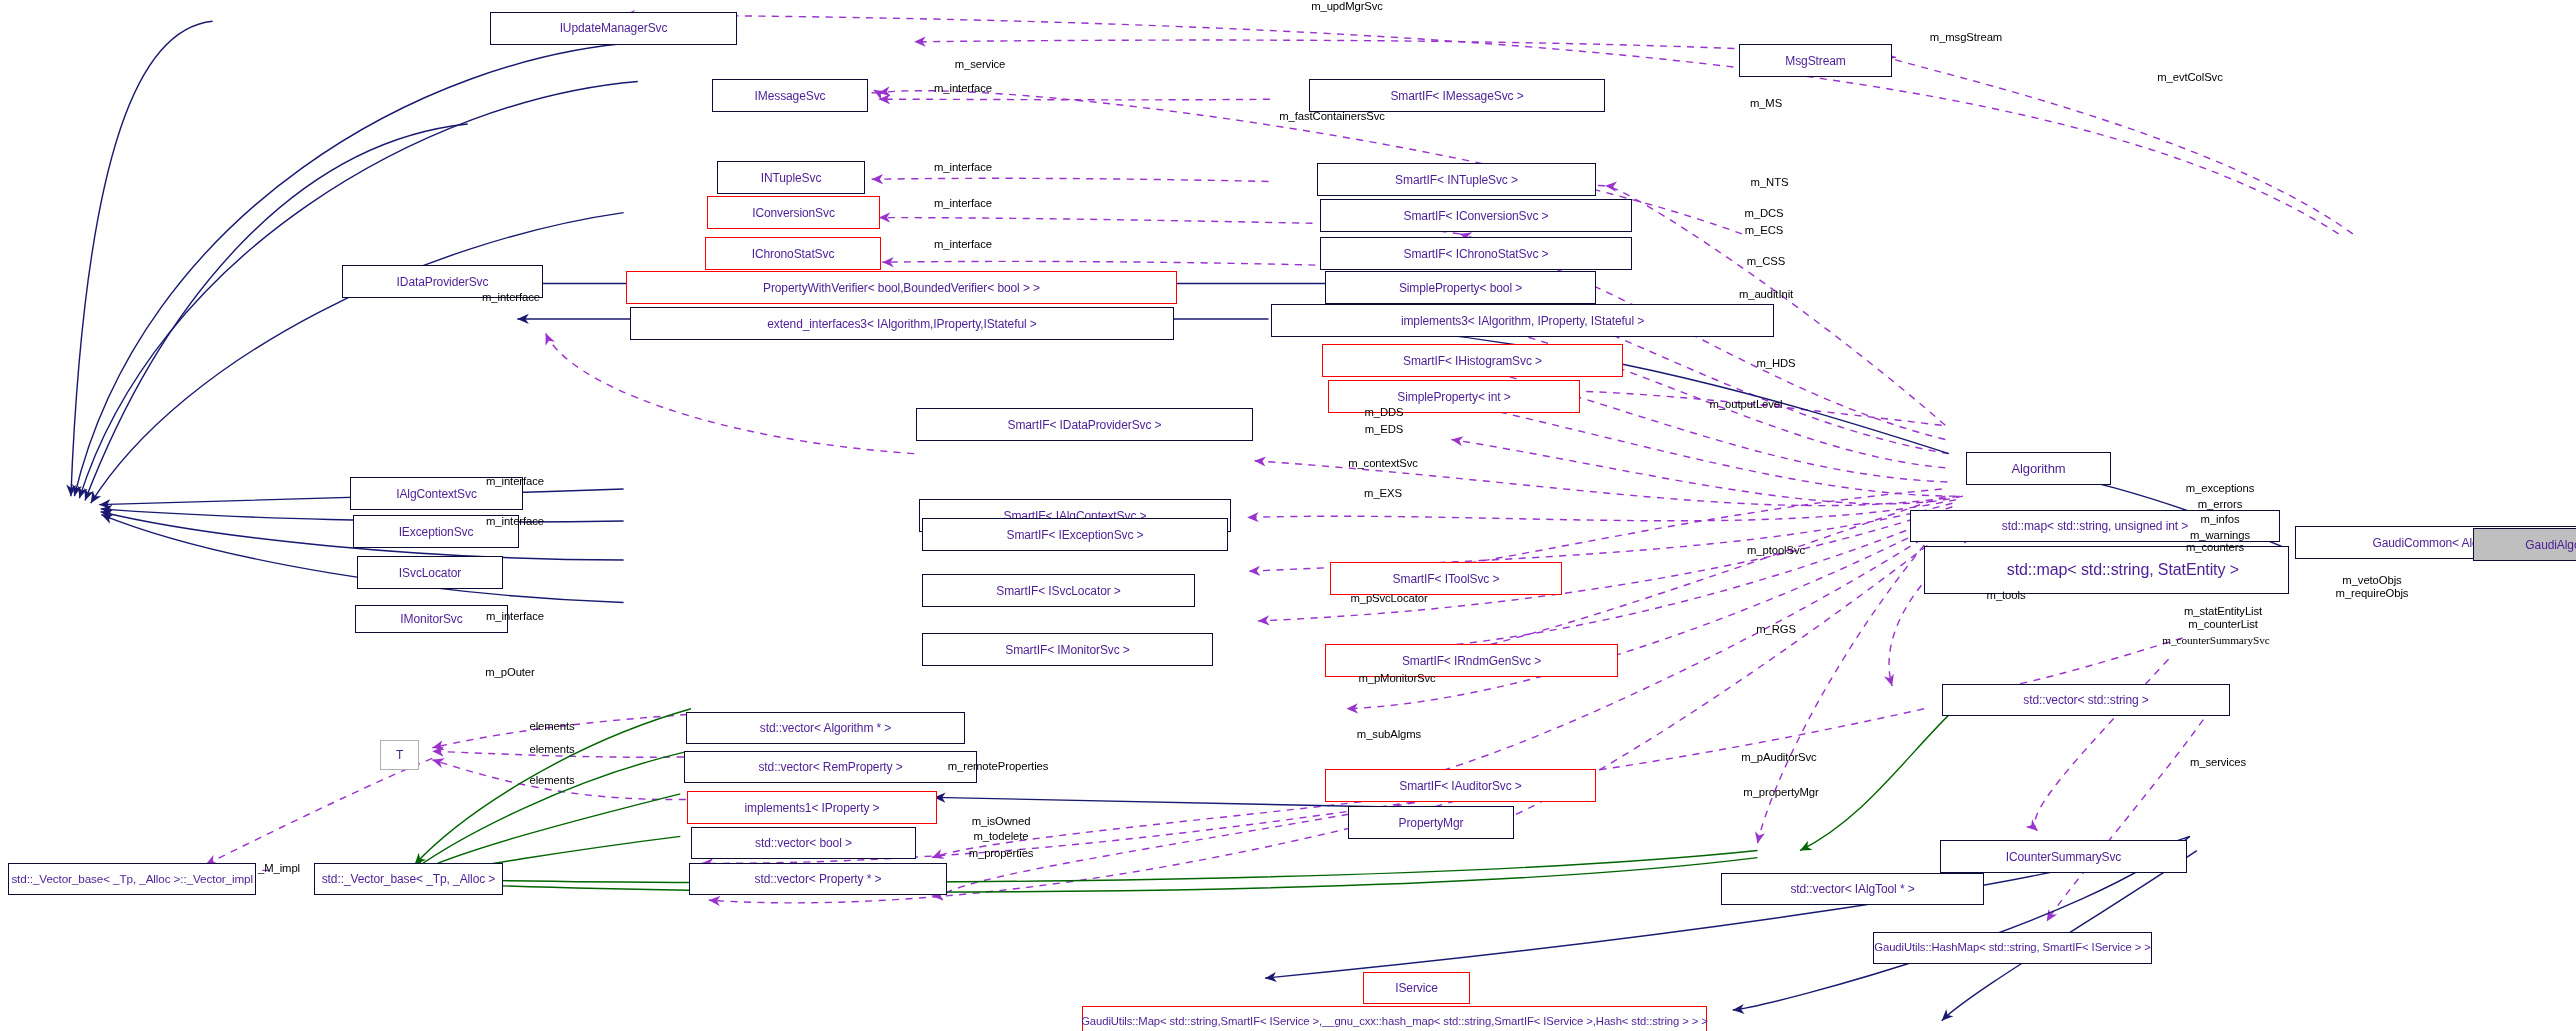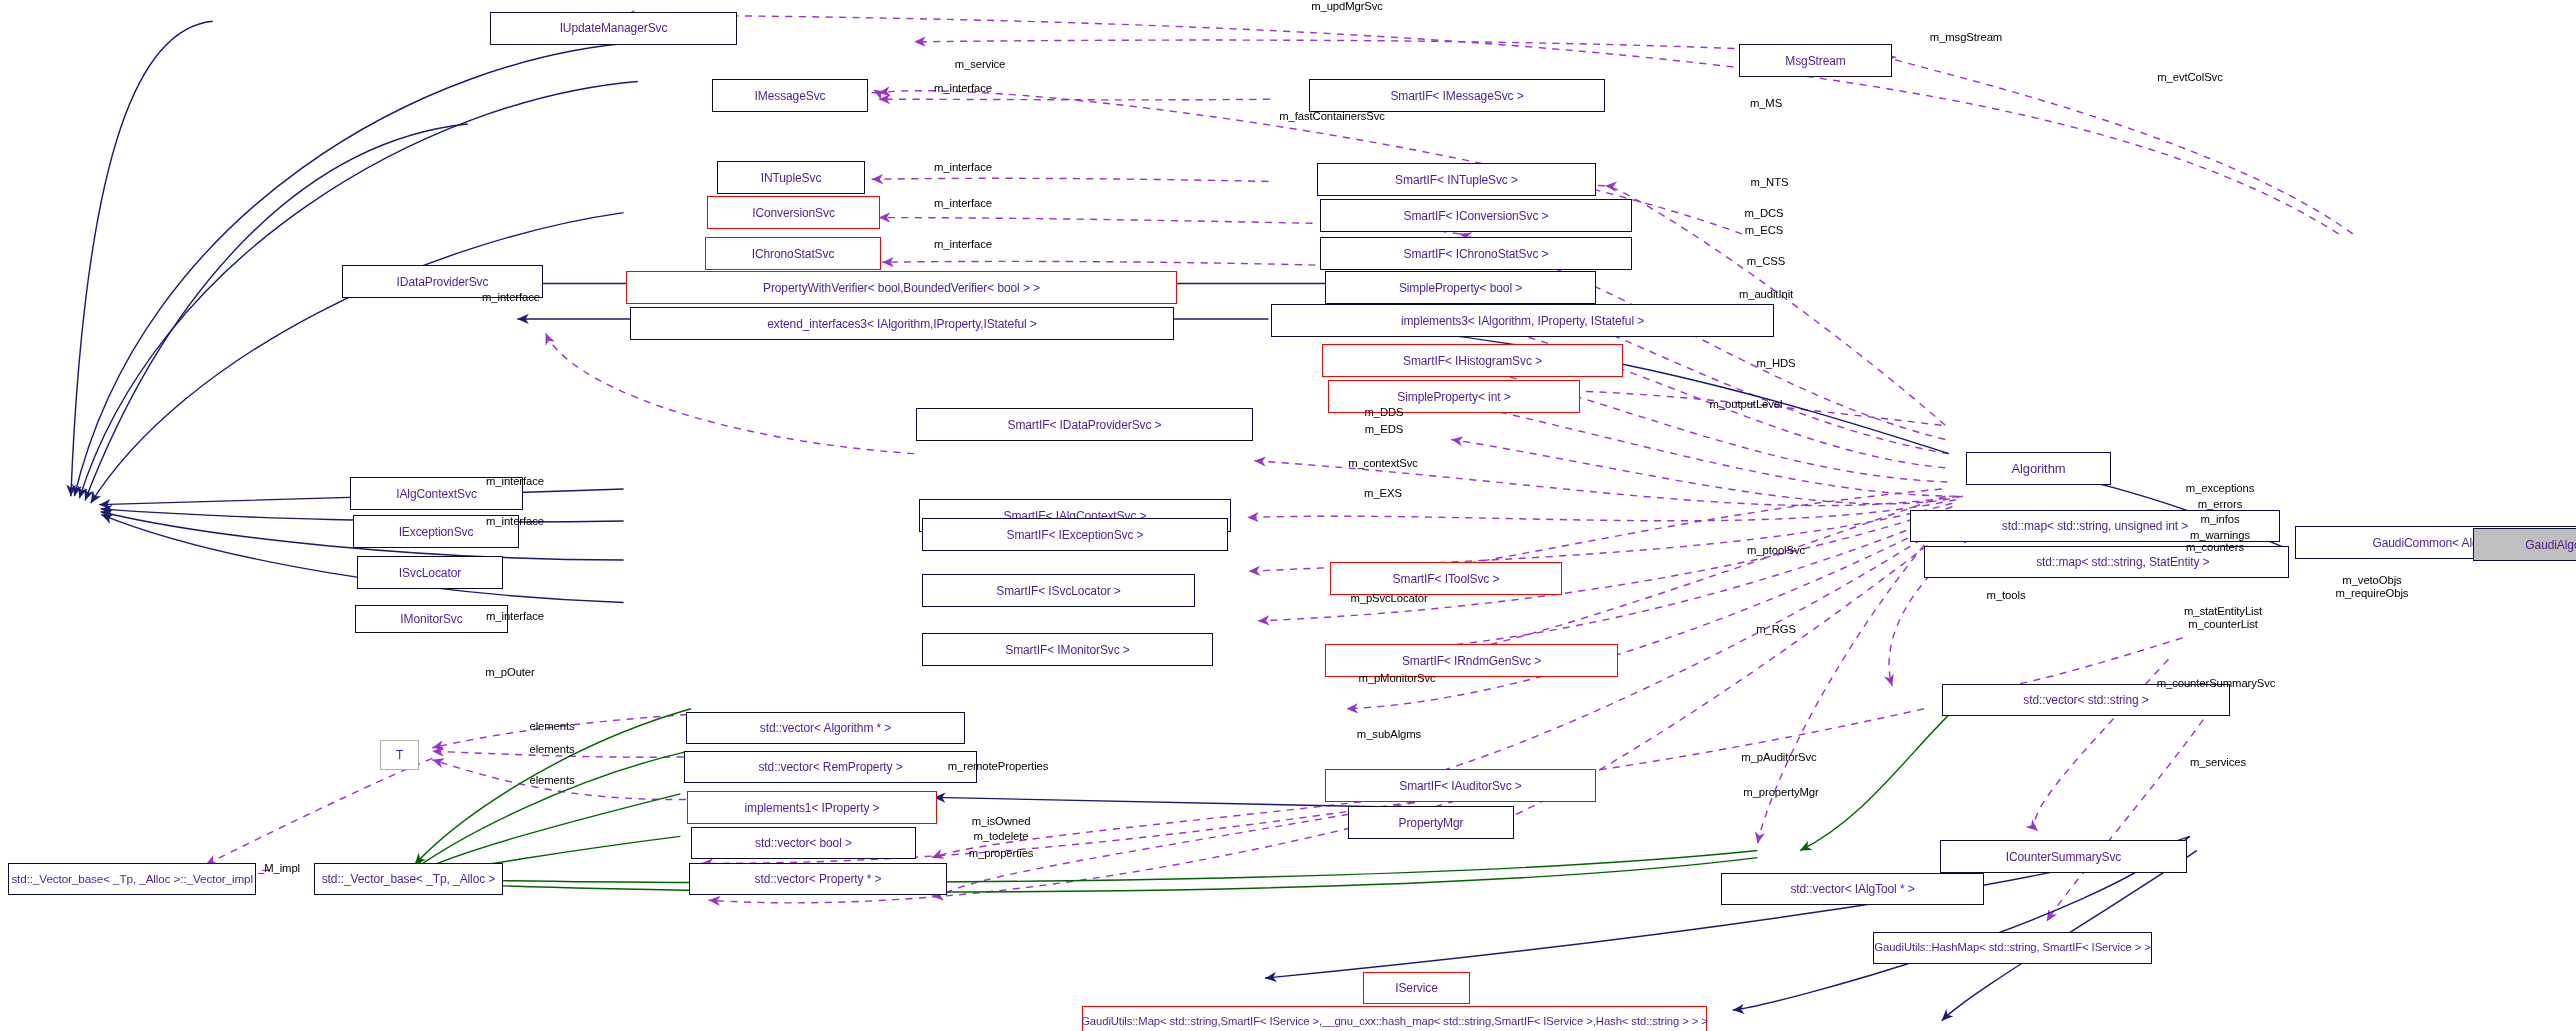--- a/index.html
+++ b/index.html
@@ -185,21 +185,21 @@
       <div class="node" style="left: 916px; top: 408px; width: 337px; height: 33px; font-size: 12px;">SmartIF&lt; IDataProviderSvc &gt;</div>
       <div class="node" style="left: 1966px; top: 452px; width: 145px; height: 33px; font-size: 13px;">Algorithm</div>
       <div class="node" style="left: 350px; top: 477px; width: 173px; height: 33px; font-size: 12px;">IAlgContextSvc</div>
       <div class="node" style="left: 919px; top: 475px; width: 312px; height: 33px; font-size: 12px; margin-top: 24px;">SmartIF&lt; IAlgContextSvc &gt;</div>
       <div class="node" style="left: 353px; top: 515px; width: 166px; height: 33px; font-size: 12px;">IExceptionSvc</div>
       <div class="node" style="left: 922px; top: 518px; width: 306px; height: 33px; font-size: 12px;">SmartIF&lt; IExceptionSvc &gt;</div>
       <div class="node" style="left: 1910px; top: 510px; width: 370px; height: 32px; font-size: 12px;">std::map&lt; std::string, unsigned int &gt;</div>
       <div class="node" style="left: 2295px; top: 526px; width: 304px; height: 33px; font-size: 12px;">GaudiCommon&lt; Algorithm &gt;</div>
       <div class="node gray" style="left: 2473px; top: 528px; width: 186px; height: 33px; font-size: 12px;">GaudiAlgorithm</div>
       <div class="node" style="left: 357px; top: 556px; width: 146px; height: 33px; font-size: 12px;">ISvcLocator</div>
-      <div class="node" style="left: 1924px; top: 546px; width: 365px; height: 32px; font-size: 12px; padding-left: 37px;">std::map&lt; std::string, StatEntity &gt;</div>
+      <div class="node" style="left: 1924px; top: 546px; width: 365px; height: 48px; font-size: 16px; padding-left: 37px;">std::map&lt; std::string, StatEntity &gt;</div>
       <div class="node red" style="left: 1330px; top: 562px; width: 232px; height: 33px; font-size: 12px;">SmartIF&lt; IToolSvc &gt;</div>
       <div class="node" style="left: 922px; top: 574px; width: 273px; height: 33px; font-size: 12px;">SmartIF&lt; ISvcLocator &gt;</div>
       <div class="node" style="left: 355px; top: 605px; width: 153px; height: 28px; font-size: 12px;">IMonitorSvc</div>
       <div class="node" style="left: 922px; top: 633px; width: 291px; height: 33px; font-size: 12px;">SmartIF&lt; IMonitorSvc &gt;</div>
       <div class="node red" style="left: 1325px; top: 644px; width: 293px; height: 33px; font-size: 12px;">SmartIF&lt; IRndmGenSvc &gt;</div>
       <div class="node" style="left: 1942px; top: 684px; width: 288px; height: 32px; font-size: 12px;">std::vector&lt; std::string &gt;</div>
       <div class="node" style="left: 686px; top: 712px; width: 279px; height: 32px; font-size: 12px;">std::vector&lt; Algorithm * &gt;</div>
       <div class="node lightgray" style="left: 380px; top: 740px; width: 39px; height: 30px; font-size: 12px;">T</div>
       <div class="node" style="left: 684px; top: 751px; width: 293px; height: 32px; font-size: 12px;">std::vector&lt; RemProperty &gt;</div>
       <div class="node red" style="left: 1325px; top: 769px; width: 271px; height: 33px; font-size: 12px;">SmartIF&lt; IAuditorSvc &gt;</div>
@@ -248,21 +248,21 @@
       <div class="elabel" style="left: 1776px; top: 544px; transform: translate(-50%, 0px);">m_ptoolSvc</div>
       <div class="elabel" style="left: 1389px; top: 592px; transform: translate(-50%, 0px);">m_pSvcLocator</div>
       <div class="elabel" style="left: 2006px; top: 589px; transform: translate(-50%, 0px);">m_tools</div>
       <div class="elabel" style="left: 515px; top: 610px; transform: translate(-50%, 0px);">m_interface</div>
       <div class="elabel" style="left: 2372px; top: 574px; transform: translate(-50%, 0px);">m_vetoObjs</div>
       <div class="elabel" style="left: 2372px; top: 587px; transform: translate(-50%, 0px);">m_requireObjs</div>
       <div class="elabel" style="left: 1776px; top: 623px; transform: translate(-50%, 0px);">m_RGS</div>
       <div class="elabel" style="left: 2223px; top: 605px; transform: translate(-50%, 0px);">m_statEntityList</div>
       <div class="elabel" style="left: 2223px; top: 618px; transform: translate(-50%, 0px);">m_counterList</div>
       <div class="elabel" style="left: 1397px; top: 672px; transform: translate(-50%, 0px);">m_pMonitorSvc</div>
-      <div class="elabel" style="left: 2216px; top: 677px; transform: translate(-50%, 0px);">m_counterSummarySvc</div>
+      <div class="elabel" style="left: 2216px; top: 634px; transform: translate(-50%, 0px); font-family: Liberation Serif, serif;">m_counterSummarySvc</div>
       <div class="elabel" style="left: 510px; top: 666px; transform: translate(-50%, 0px);">m_pOuter</div>
       <div class="elabel" style="left: 552px; top: 720px; transform: translate(-50%, 0px);">elements</div>
       <div class="elabel" style="left: 1389px; top: 728px; transform: translate(-50%, 0px);">m_subAlgms</div>
       <div class="elabel" style="left: 552px; top: 743px; transform: translate(-50%, 0px);">elements</div>
       <div class="elabel" style="left: 2218px; top: 756px; transform: translate(-50%, 0px);">m_services</div>
       <div class="elabel" style="left: 1779px; top: 751px; transform: translate(-50%, 0px);">m_pAuditorSvc</div>
       <div class="elabel" style="left: 552px; top: 774px; transform: translate(-50%, 0px);">elements</div>
       <div class="elabel" style="left: 998px; top: 760px; transform: translate(-50%, 0px);">m_remoteProperties</div>
       <div class="elabel" style="left: 1781px; top: 786px; transform: translate(-50%, 0px);">m_propertyMgr</div>
       <div class="elabel" style="left: 1001px; top: 815px; transform: translate(-50%, 0px);">m_isOwned</div>

